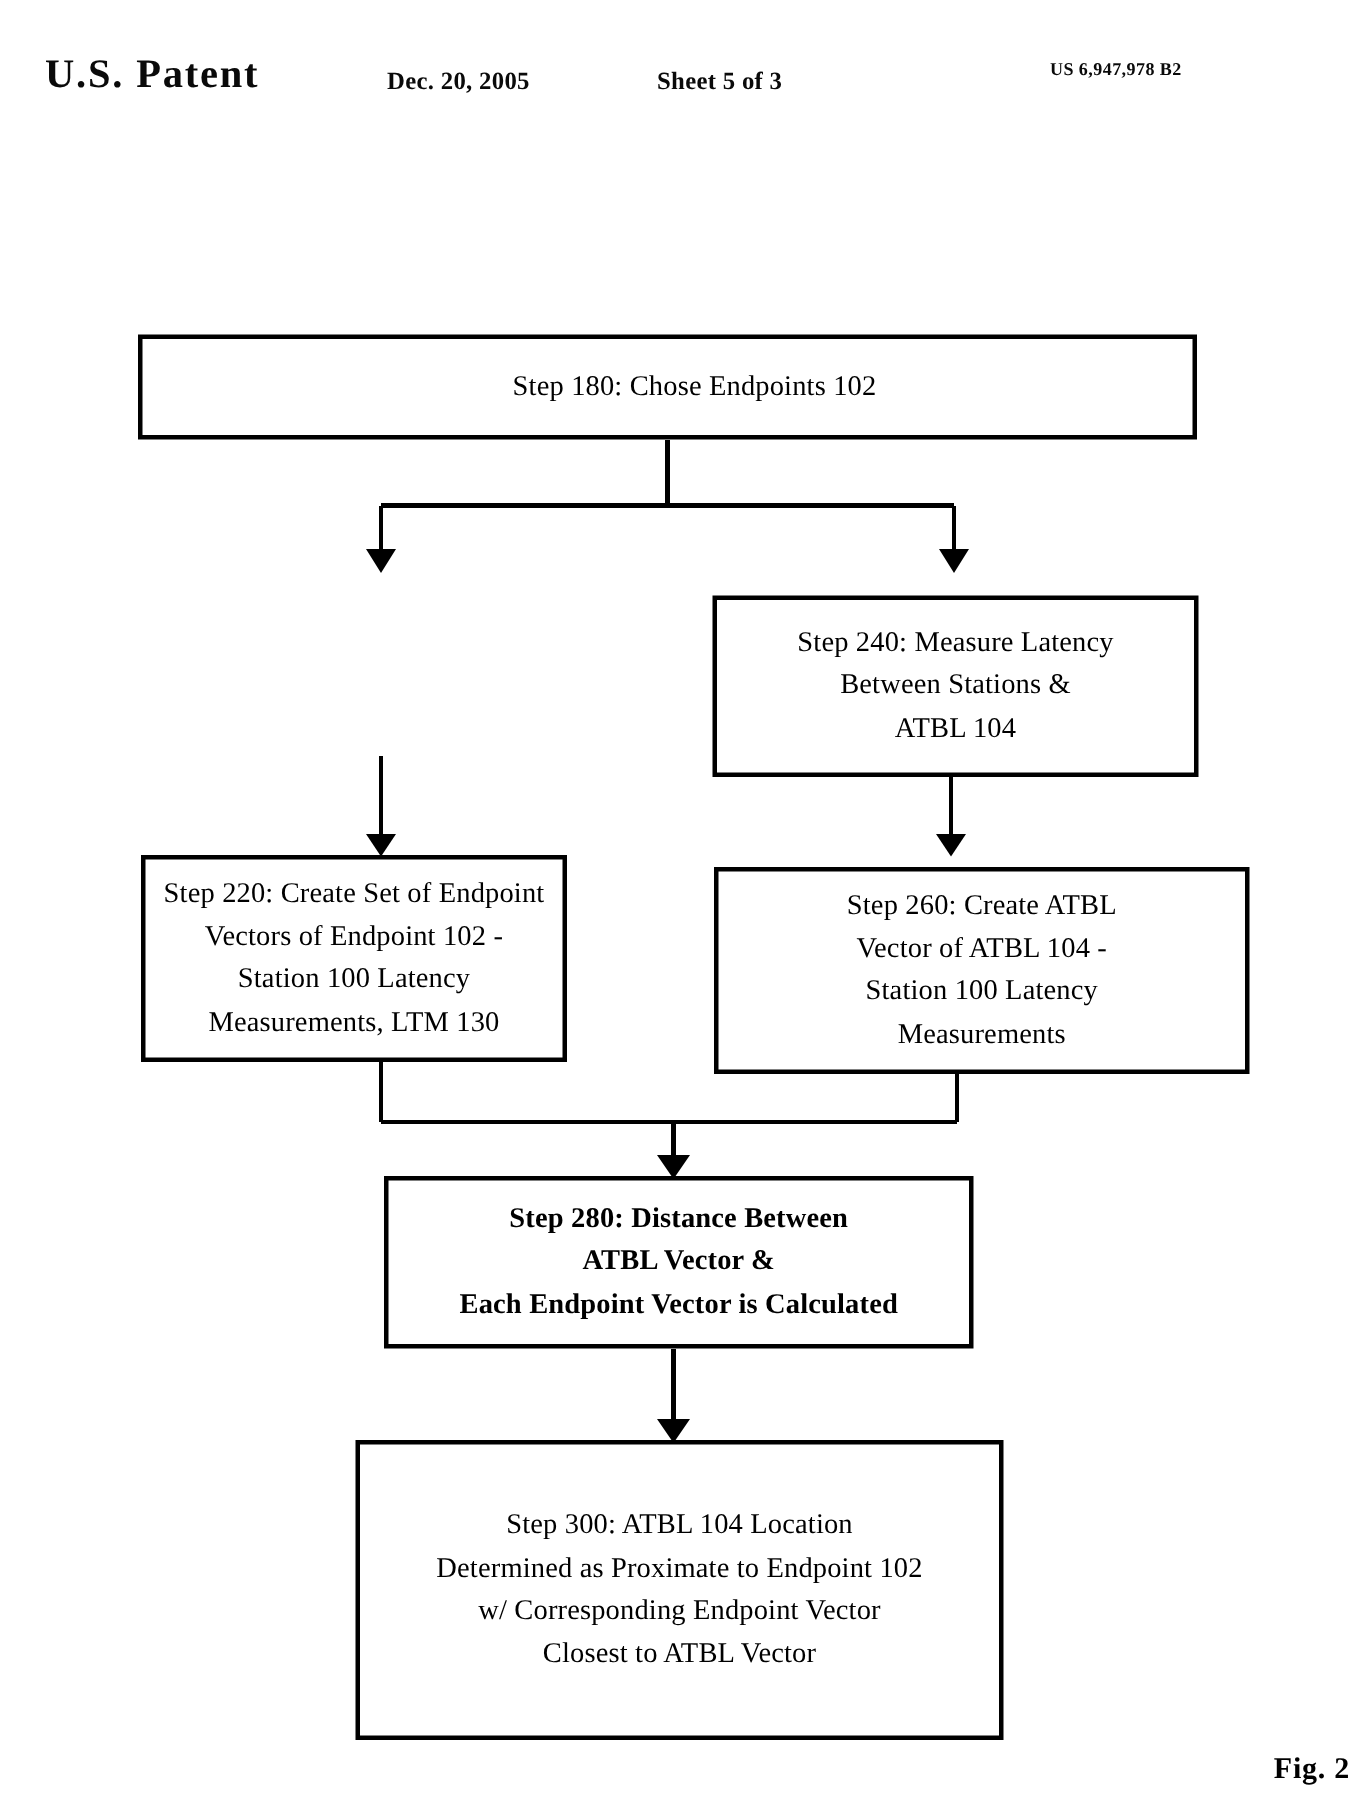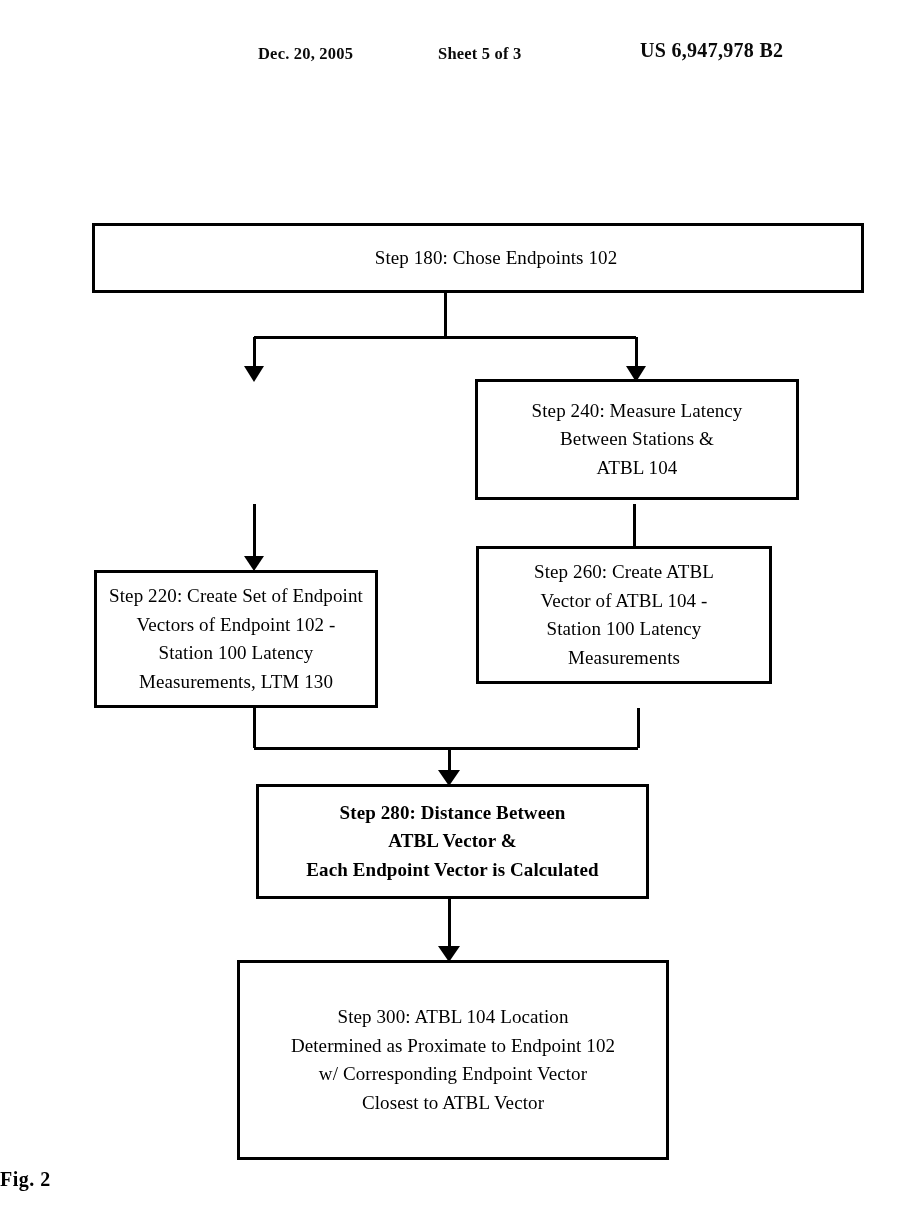--- a/index.html
+++ b/index.html
@@ -43,23 +43,23 @@
     font-size: 16.5px;
     letter-spacing: 0.2px;
   }
   #hdr-sheet {
     left: 438px;
     top: 28px;
     font-size: 16.5px;
     letter-spacing: 0.2px;
   }
   #hdr-number {
-    left: 640px;
+    left: 700px;
     top: 23px;
-    font-size: 20px;
+    font-size: 12px;
     letter-spacing: 0.3px;
   }
 
   
   #flowchart {
     position: absolute;
     left: 0;
     top: 0;
     width: 900px;
     height: 1213px;
@@ -85,44 +85,45 @@
   }
   .node .node-text {
     font-size: 19px;
     line-height: 1.50;
     padding: 0 8px;
     white-space: pre-line;
     letter-spacing: 0.1px;
   }
 
   
-  #node-step-180 { left: 92px;  top: 223px;  width: 772px; height: 70px; padding-left: 36px; }
+  #node-step-180 { left: 92px;  top: 223px;  width: 706px; height: 70px; padding-left: 36px; }
   #node-step-200 { left: 93px;  top: 380px;  width: 322px; height: 124px; }
-  #node-step-240 { left: 475px; top: 379px;  width: 324px; height: 121px; }
+  #node-step-240 { left: 475px; top: 397px;  width: 324px; height: 121px; }
   #node-step-220 { left: 94px;  top: 570px;  width: 284px; height: 138px; }
-  #node-step-260 { left: 476px; top: 546px;  width: 296px; height: 138px; align-items: center; }
+  #node-step-260 { left: 476px; top: 578px;  width: 357px; height: 138px; align-items: center; }
   #node-step-280 { left: 256px; top: 784px;  width: 393px; height: 115px; font-weight: bold; }
   #node-step-300 { left: 237px; top: 960px;  width: 432px; height: 200px; }
 
   
   #figure-caption {
     position: absolute;
     left: 0;
     top: 1168px;
     width: 900px;
-    text-align: left;
+    text-align: right;
     font-size: 20px;
     font-weight: bold;
     letter-spacing: 0.5px;
   }
 </style>
 </head>
 <body>
 
 <div id="patent-header">
+  <div class="hdr-item" id="hdr-office">U.S. Patent</div>
   <div class="hdr-item" id="hdr-date">Dec. 20, 2005</div>
   <div class="hdr-item" id="hdr-sheet">Sheet 5 of 3</div>
   <div class="hdr-item" id="hdr-number">US 6,947,978 B2</div>
 </div>
 
 <div id="flowchart">
 
   <svg id="flow-svg" viewBox="0 0 900 1213" xmlns="http://www.w3.org/2000/svg">
     <g stroke="#000000" stroke-width="3" fill="none" shape-rendering="crispEdges">
 

